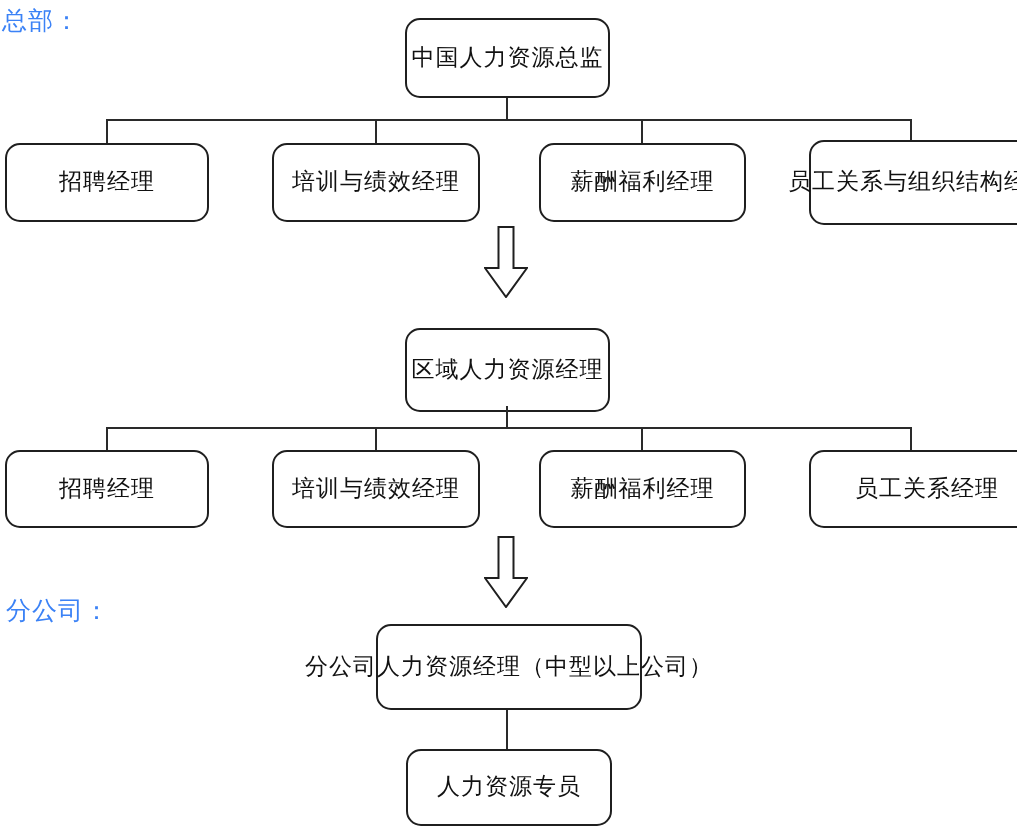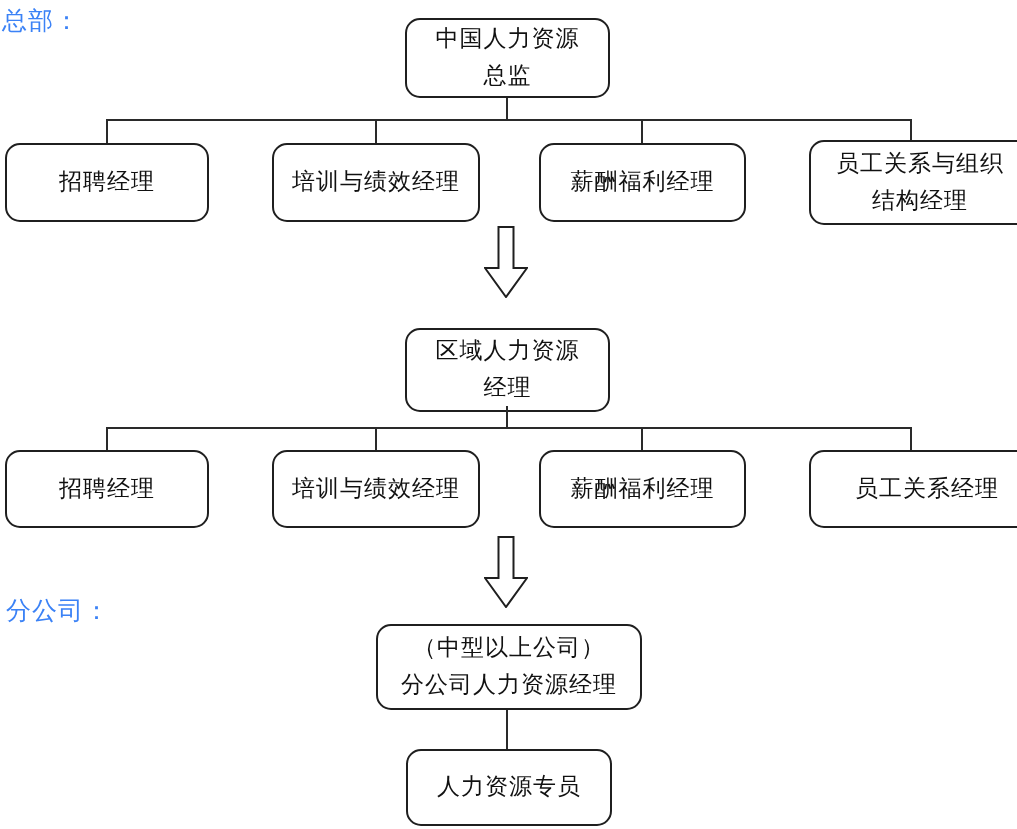--- a/index.html
+++ b/index.html
@@ -19,21 +19,21 @@
     white-space: nowrap;
     color: #3b82f6;
   }
   .node {
     position: absolute;
     box-sizing: border-box;
     border: 2px solid #1f1f1f;
     border-radius: 15px;
     background: #ffffff;
     display: flex;
-    flex-direction: column;
+    flex-direction: row;
     justify-content: center;
     align-items: center;
     text-align: center;
     font-size: 23px;
     line-height: 1.6;
     letter-spacing: 1px;
     white-space: nowrap;
   }
   .hline, .vline {
     position: absolute;
@@ -106,22 +106,22 @@
     <span>员工关系经理</span>
   </div>
 
   <svg class="big-arrow" style="left:484px; top:536px;" width="44" height="72" viewBox="0 0 44 72">
     <polygon points="14.5,1 29.5,1 29.5,42 43,42 22,71 1,42 14.5,42" fill="#ffffff" stroke="#1f1f1f" stroke-width="2"></polygon>
   </svg>
 
   <div class="section-label" style="left:6px; top:594px;">分公司：</div>
 
   <div class="node" style="left:376px; top:624px; width:266px; height:86px;">
+    <span>分公司人力资源经理</span>
     <span>（中型以上公司）</span>
-    <span>分公司人力资源经理</span>
   </div>
 
   <div class="vline" style="left:506px; top:710px; height:39px;"></div>
 
   <div class="node" style="left:406px; top:749px; width:206px; height:77px;">
     <span>人力资源专员</span>
   </div>
 
 </div>
 

